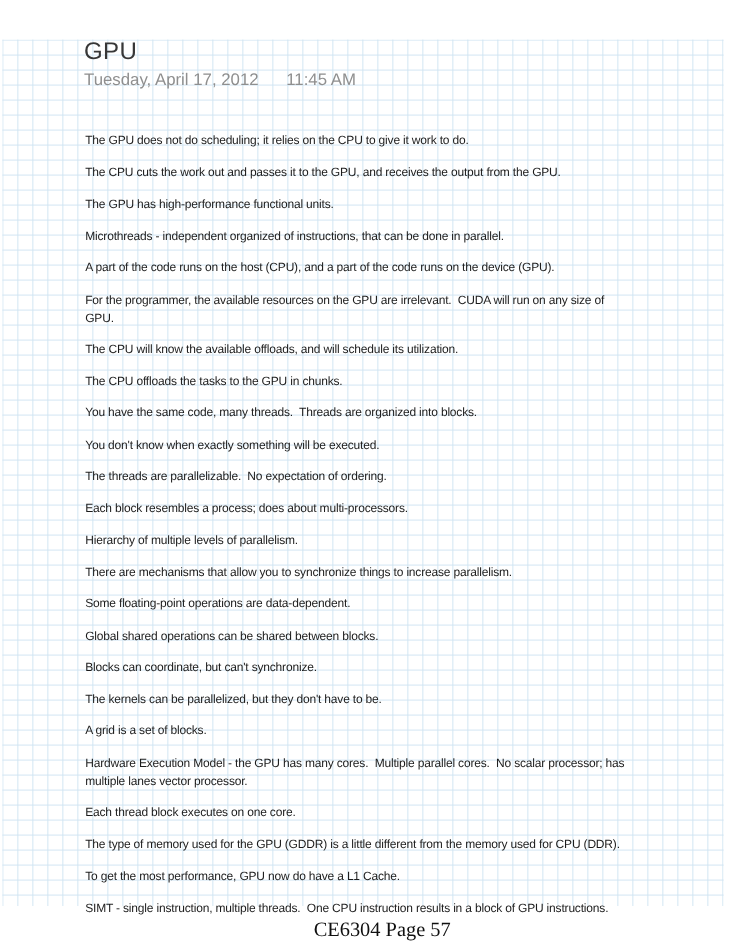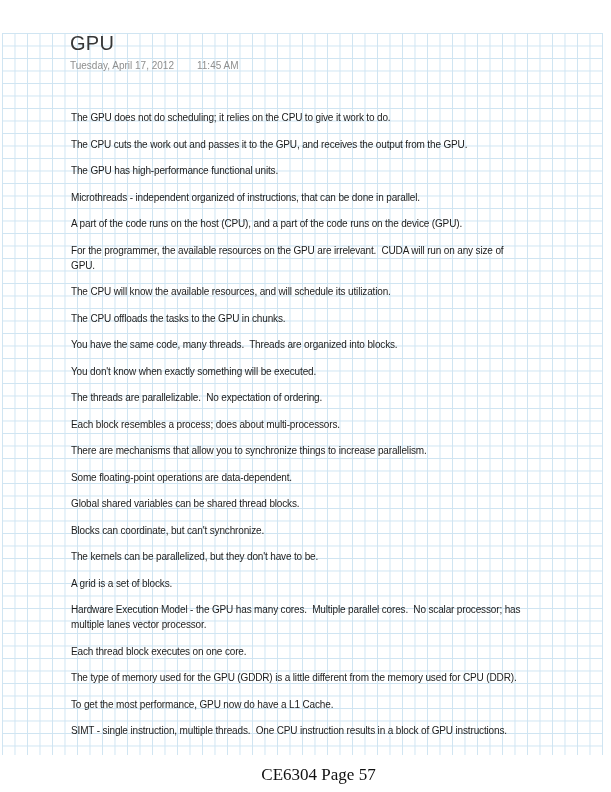--- a/index.html
+++ b/index.html
@@ -34,21 +34,21 @@
     font-size: 20px;
     line-height: 24px;
     font-weight: 400;
     letter-spacing: 0.3px;
     color: var(--title-text, #373737);
   }
   .date-line {
     position: absolute;
     left: 70px;
     top: 60px;
-    font-size: 10px;
+    font-size: 14px;
     line-height: 12px;
     color: var(--date-text, #8f8f8f);
     white-space: pre;
   }
   .date-line .time {
     display: inline-block;
     margin-left: 23px;
   }
   .notes {
     position: absolute;
@@ -103,45 +103,48 @@
         <div class="note-line">Microthreads - independent organized of instructions, that can be done in parallel.</div>
       </div>
       <div class="note-para">
         <div class="note-line">A part of the code runs on the host (CPU), and a part of the code runs on the device (GPU).</div>
       </div>
       <div class="note-para">
         <div class="note-line">For the programmer, the available resources on the GPU are irrelevant.  CUDA will run on any size of</div>
         <div class="note-line">GPU.</div>
       </div>
       <div class="note-para">
-        <div class="note-line">The CPU will know the available resources, and will schedule its utilization.</div>
+        <div class="note-line">The CPU will know the available offloads, and will schedule its utilization.</div>
       </div>
       <div class="note-para">
         <div class="note-line">The CPU offloads the tasks to the GPU in chunks.</div>
       </div>
       <div class="note-para">
         <div class="note-line">You have the same code, many threads.  Threads are organized into blocks.</div>
       </div>
       <div class="note-para">
         <div class="note-line">You don't know when exactly something will be executed.</div>
       </div>
       <div class="note-para">
         <div class="note-line">The threads are parallelizable.  No expectation of ordering.</div>
       </div>
       <div class="note-para">
         <div class="note-line">Each block resembles a process; does about multi-processors.</div>
       </div>
       <div class="note-para">
+        <div class="note-line">Hierarchy of multiple levels of parallelism.</div>
+      </div>
+      <div class="note-para">
         <div class="note-line">There are mechanisms that allow you to synchronize things to increase parallelism.</div>
       </div>
       <div class="note-para">
         <div class="note-line">Some floating-point operations are data-dependent.</div>
       </div>
       <div class="note-para">
-        <div class="note-line">Global shared variables can be shared thread blocks.</div>
+        <div class="note-line">Global shared operations can be shared between blocks.</div>
       </div>
       <div class="note-para">
         <div class="note-line">Blocks can coordinate, but can't synchronize.</div>
       </div>
       <div class="note-para">
         <div class="note-line">The kernels can be parallelized, but they don't have to be.</div>
       </div>
       <div class="note-para">
         <div class="note-line">A grid is a set of blocks.</div>
       </div>

